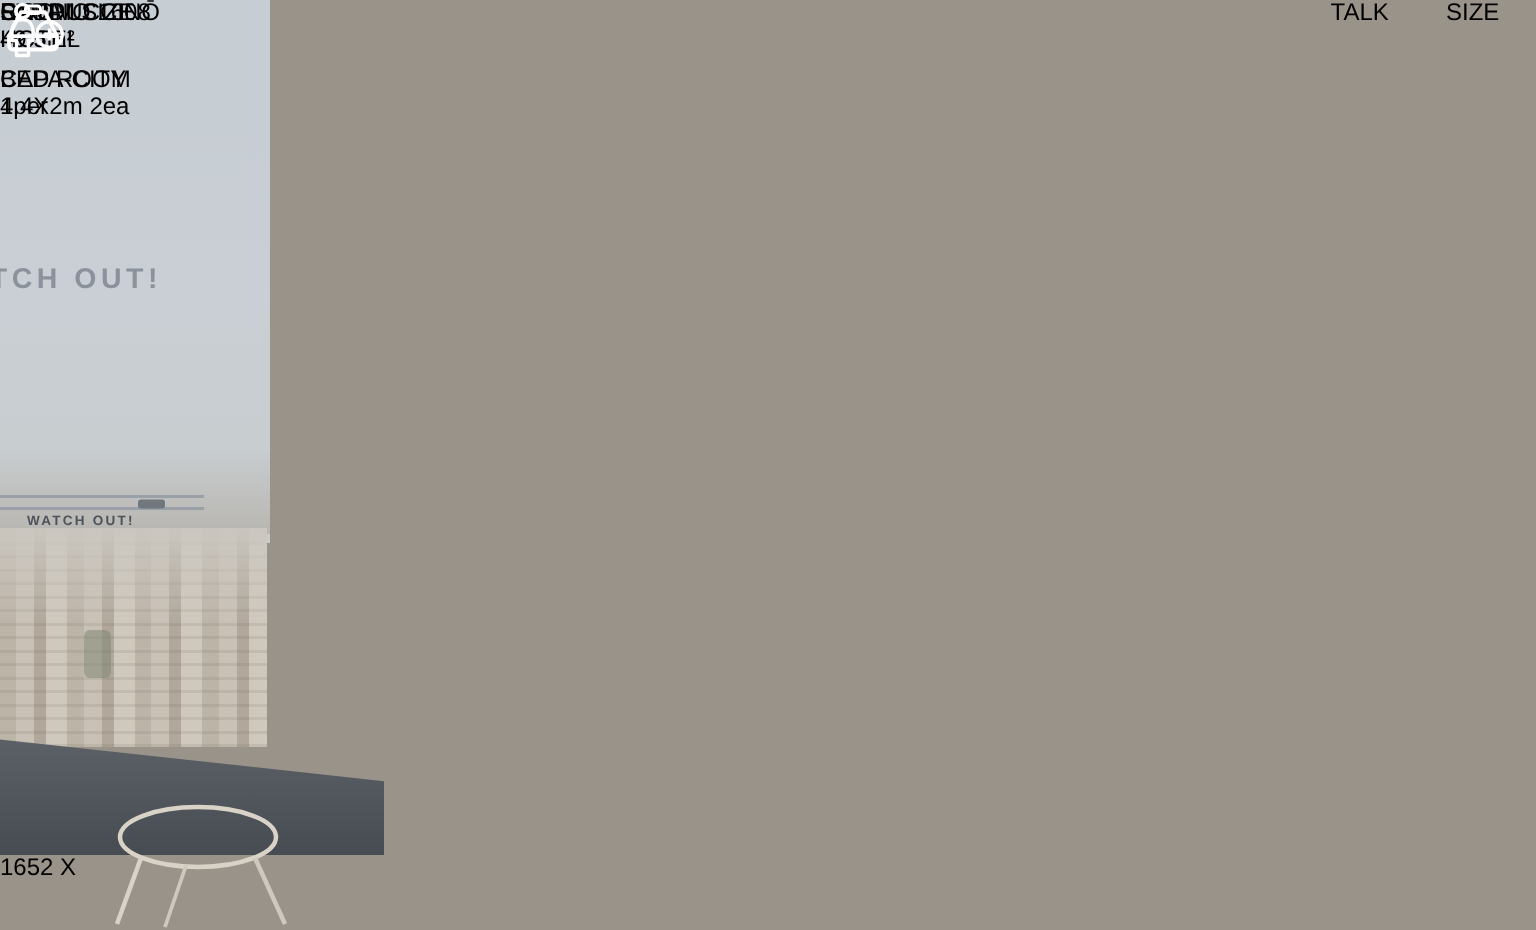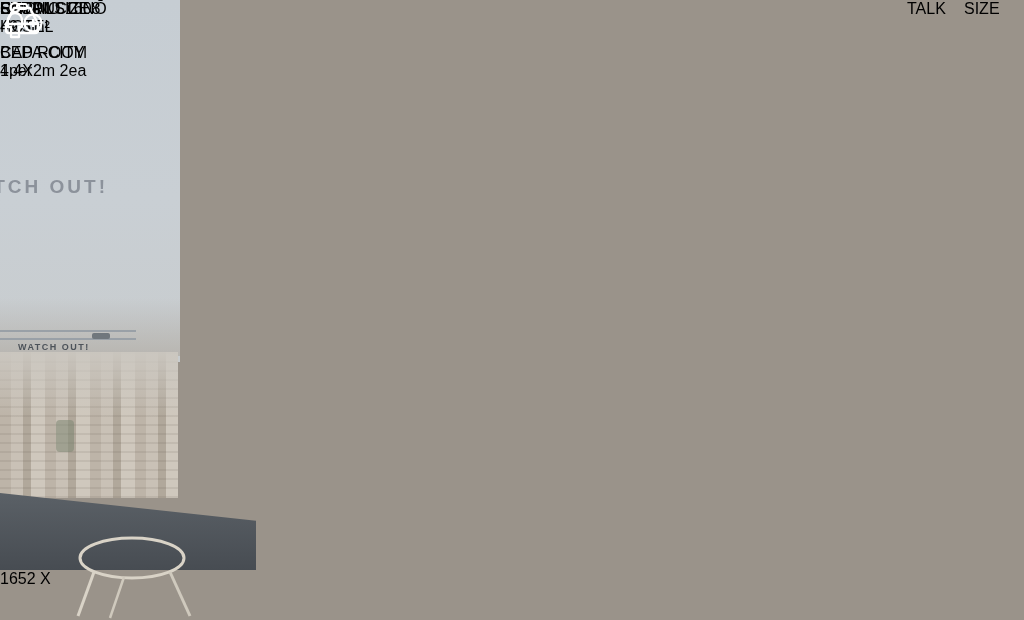--- a/index.html
+++ b/index.html
@@ -309,21 +309,21 @@
     <div class="ig-box">
       <div class="ig-lens"></div>
         <div class="ig-dot"></div>
     </div>
   </div>
   <div class="abs soc" style="left:849px;">
     <div class="yt-box">
         <div class="yt-play"></div>
       </div>
   </div>
-  <div class="abs soc" style="left:907px;">
+  <div class="abs soc" style="left:887px;">
     <div class="bub">TALK</div>
   </div>
   <div class="abs soc" style="left:964px;">
     <div class="bub">SIZE</div>
   </div>
 
   <div class="abs prev">
     <span></span>
   </div>
 

